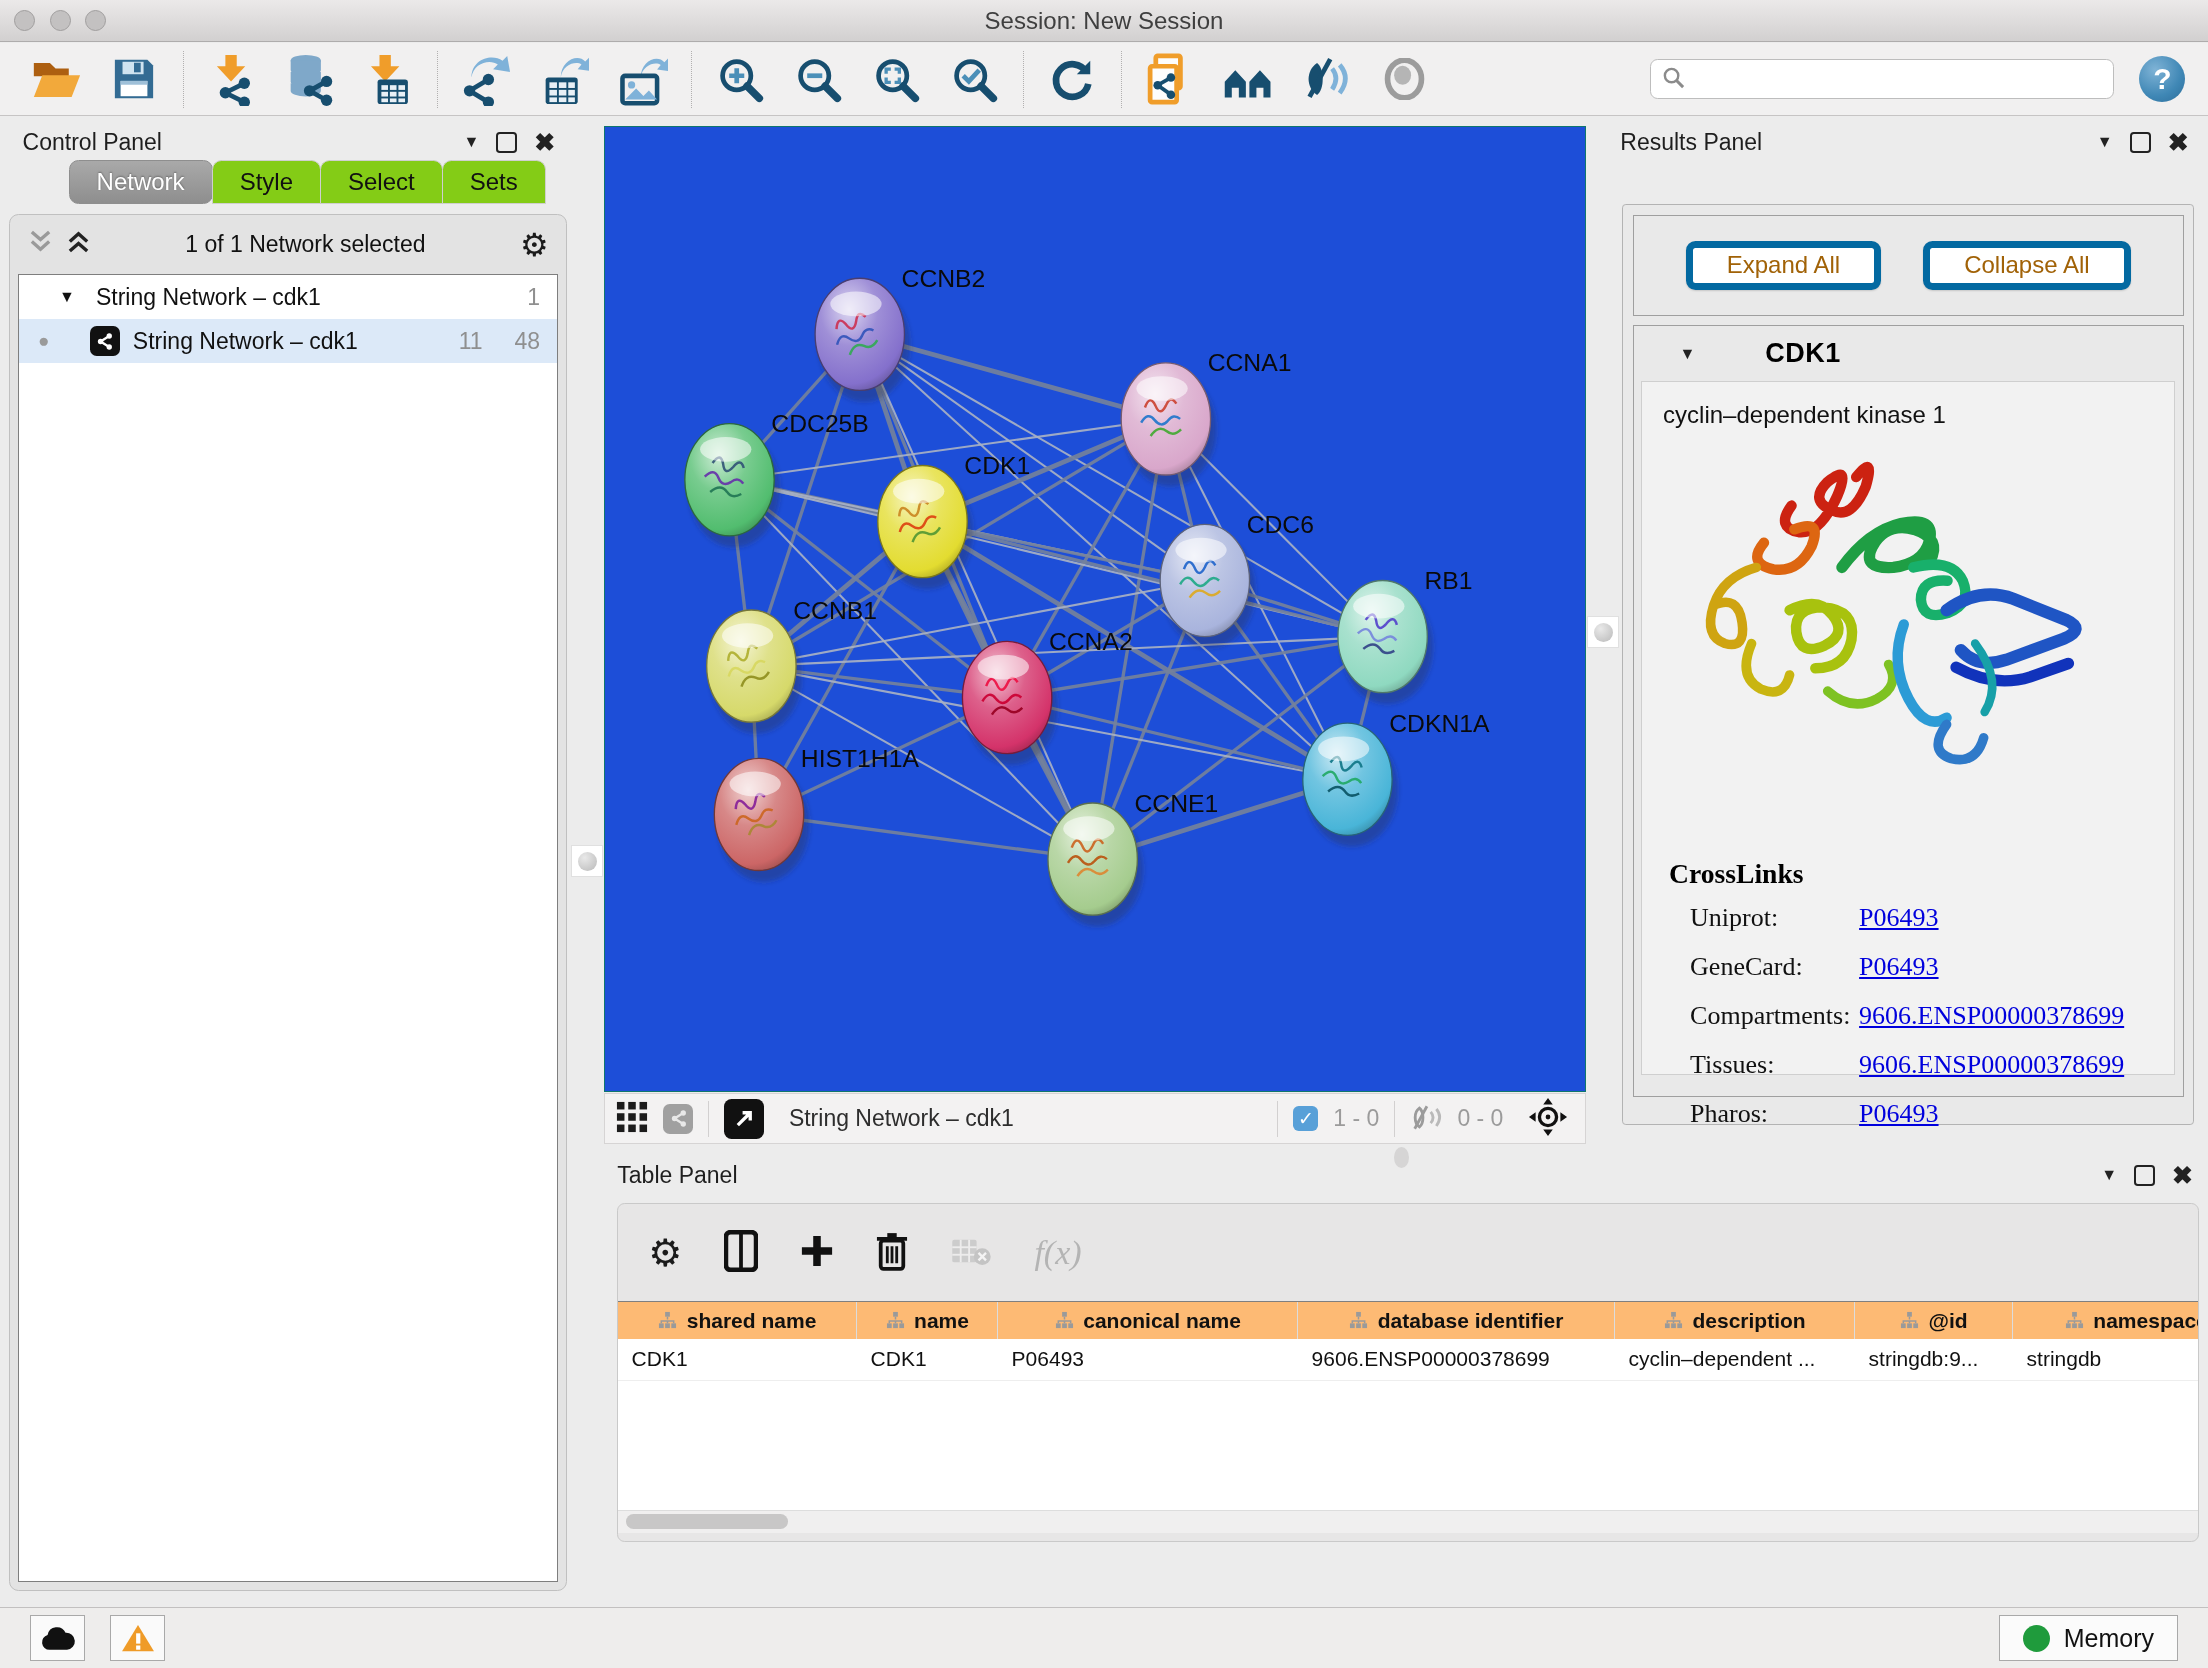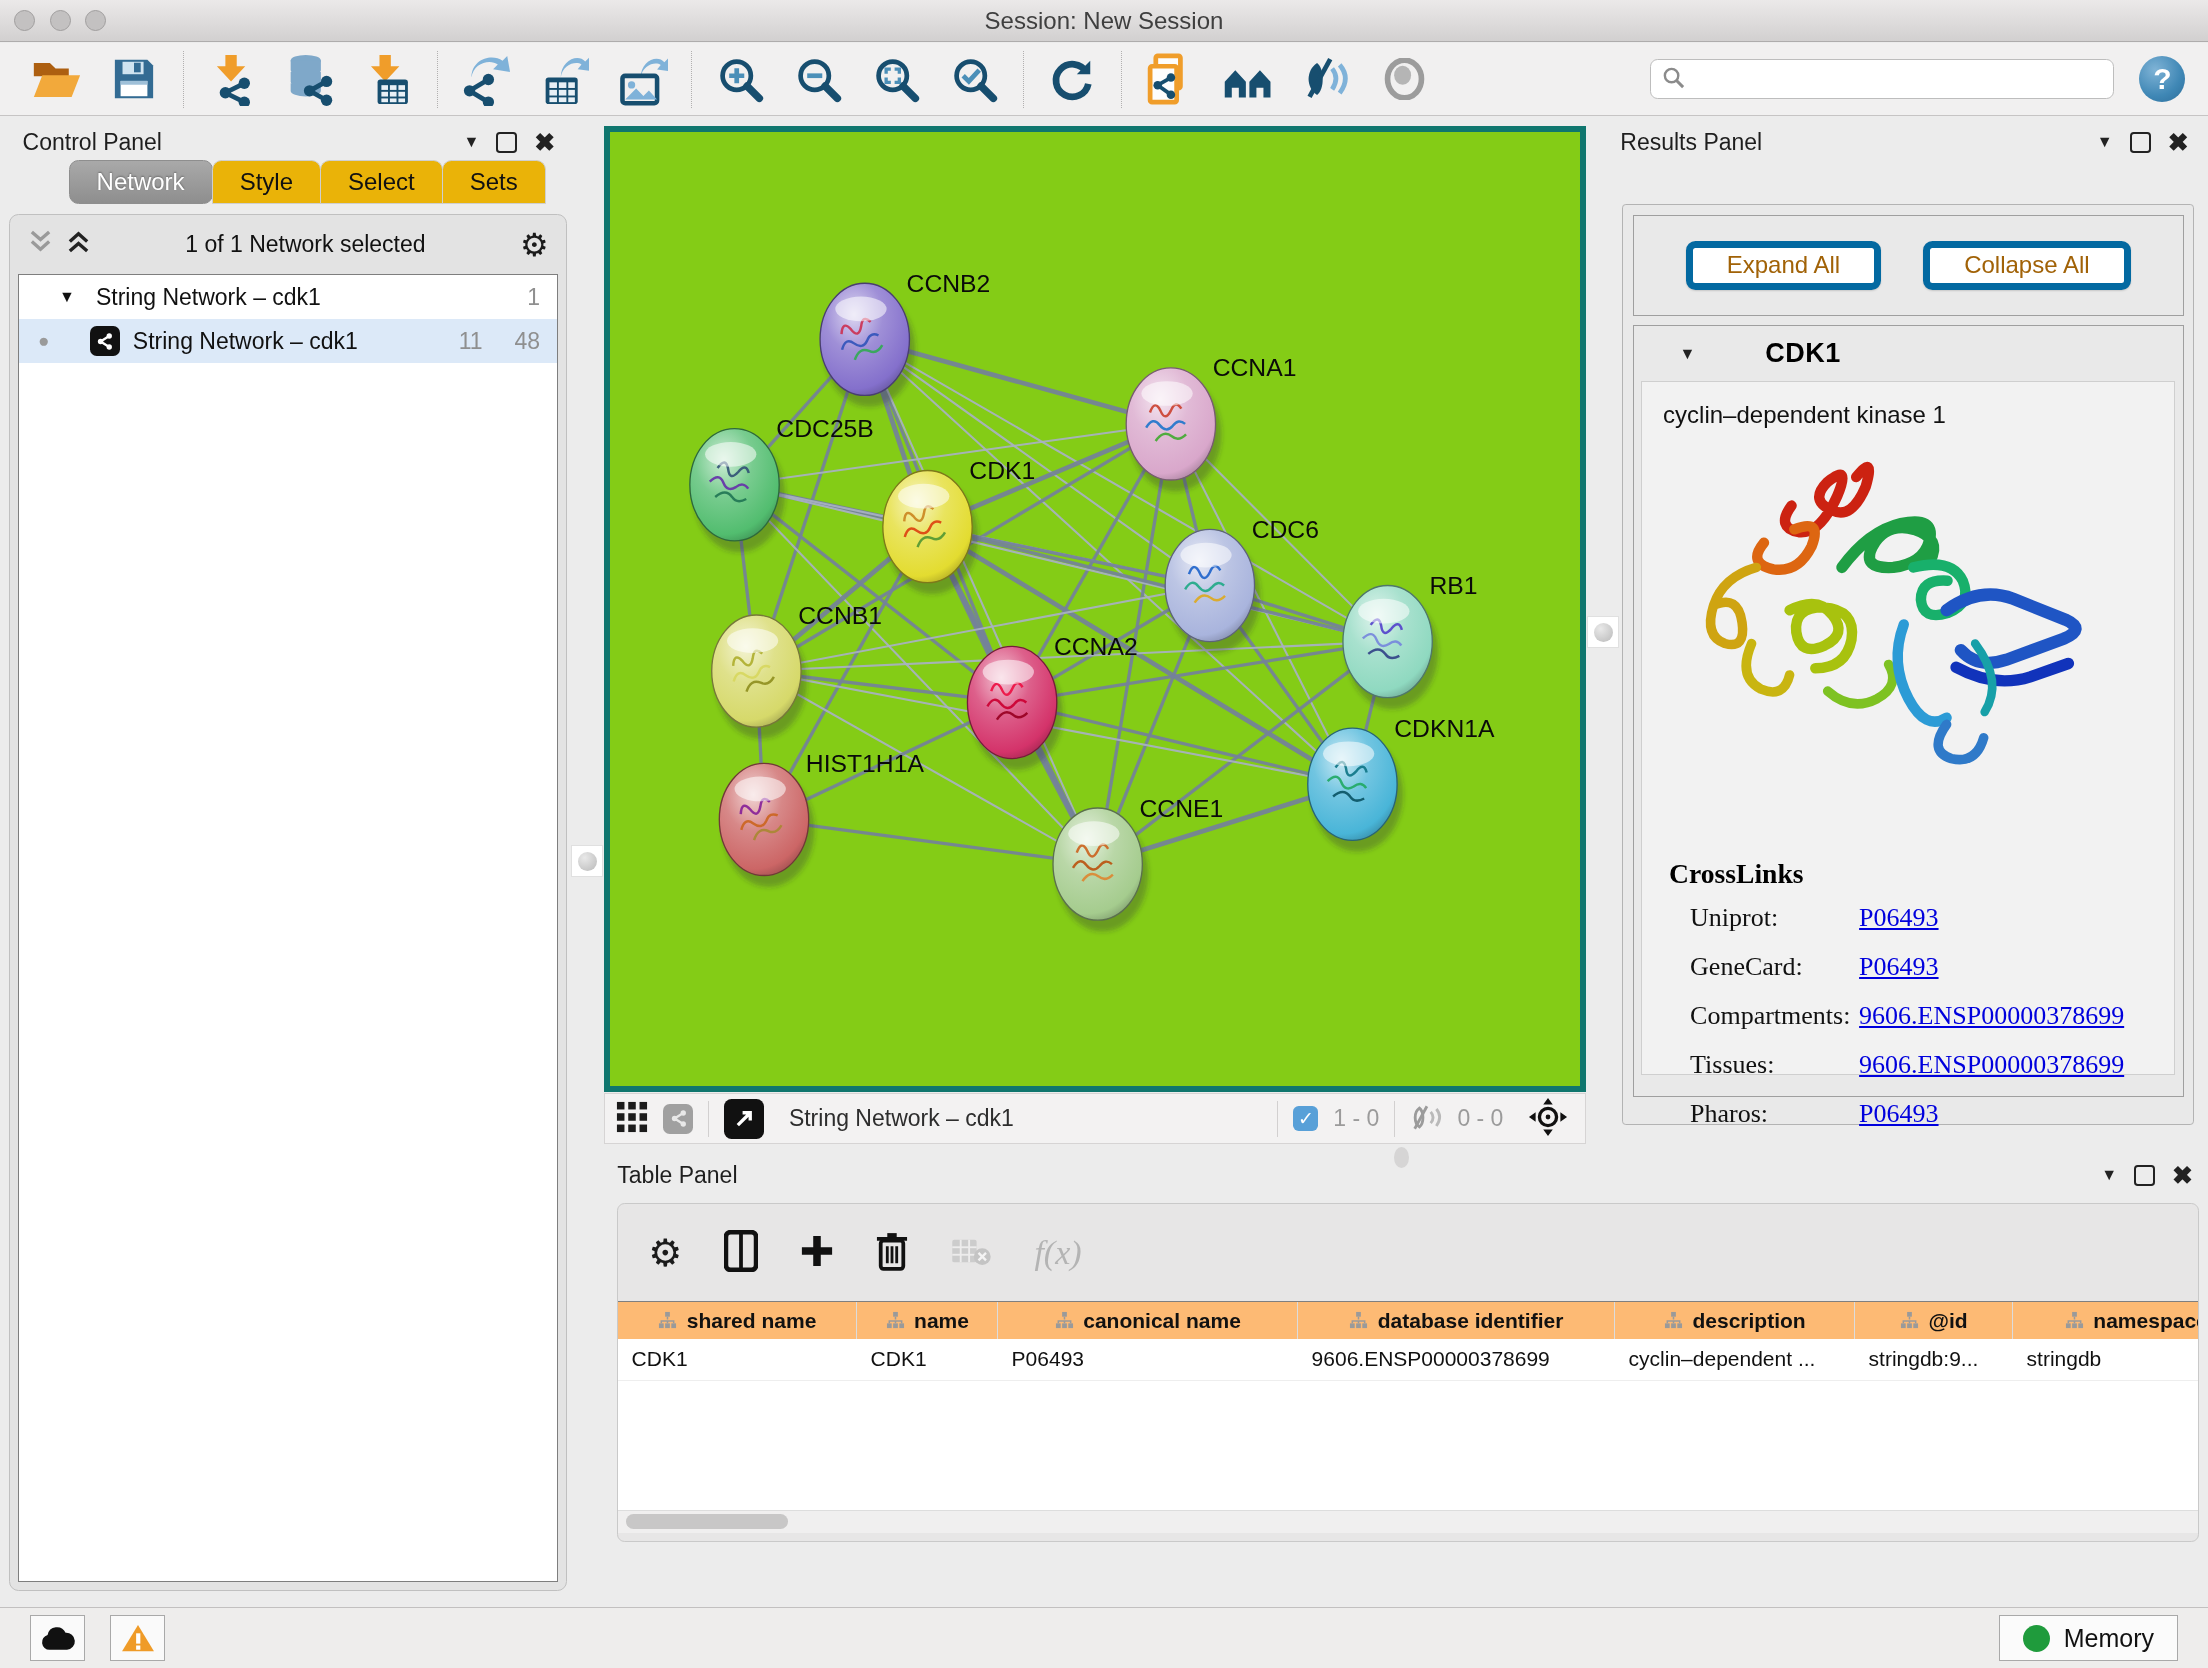--- a/index.html
+++ b/index.html
@@ -28,37 +28,37 @@
   
   .phead { display:flex; align-items:center; font-size:23px; color:#1e1e1e; height:36px; }
   .pctl { display:flex; align-items:center; gap:17px; margin-left:auto; }
   .tri { font-size:16px; color:#222; }
   .boxg { width:21px; height:21px; border:2.9px solid #222; border-radius:3.8px; }
   .xg { font-size:25px; font-weight:bold; color:#222; line-height:1; }
 
   
   .cpanel { position:absolute; left:7.6px; top:124px; width:561px; height:1467px; }
   .tabs { display:flex; margin-left:61px; position:relative; z-index:2; }
-  .tab { height:44px; padding:0 27px; font-size:24px; background:#eab308; border:1px solid #cfcfcf;
+  .tab { height:44px; padding:0 27px; font-size:24px; background:#84cc16; border:1px solid #cfcfcf;
     display:flex; align-items:center; color:#111; border-radius:9.5px 9.5px 0 0; margin-right:-1px; }
   .tab.active { background:linear-gradient(#a9a9a9,#8e8e8e); color:#fff; border-color:#8e8e8e;
     border-radius:9.5px; text-shadow:0 -1px 1.9px rgba(0,0,0,.35); }
   .cp-card { position:absolute; left:1.9px; right:1.9px; top:90px; bottom:0; background:#e3e3e3;
     border:1px solid #c0c0c0; border-radius:9.5px; padding:7.6px; }
   .cp-status { height:44px; display:flex; align-items:center; font-size:23px; color:#111; padding:0 9.5px; gap:13.3px; }
   .cp-status .lbl { flex:1; text-align:center; }
   .gear { font-size:32px; color:#1b1b1b; line-height:1; }
   .cp-list { position:absolute; left:7.6px; right:7.6px; top:59px; bottom:7.6px; background:#fff; border:1.9px solid #7e7e7e; }
   .trow { height:44px; display:flex; align-items:center; font-size:23px; color:#111; }
   .trow .cnt { color:#8f8f8f; }
   .trow.sel { background:#dce9f8; }
   .sharebadge { width:30px; height:30px; border-radius:6.7px; background:#111; display:flex; align-items:center; justify-content:center; }
 
   
-  .netcanvas { position:absolute; left:604px; top:126px; width:982px; height:966px; background:#84cc16; border:6px solid #0f766e; }
+  .netcanvas { position:absolute; left:604px; top:126px; width:982px; height:966px; background:#1d4ed8; border:1px solid #0f766e; }
   .netfooter { position:absolute; left:604px; top:1093px; width:982px; height:51px; background:#f3f2f2;
     border:1px solid #d6d4d4; display:flex; align-items:center; padding:0 11.4px; gap:15px; }
   .nf-sep { height:36px; border-left:1px solid #d2d0d0; }
   .nf-title { font-size:23px; color:#2d2d2d; margin-left:9.5px; }
   .nf-gray { font-size:23px; color:#9b9b9b; }
   .checkbox { width:25px; height:25px; border-radius:5.7px; background:#58a0d8; color:#fff; font-size:19px;
     display:flex; align-items:center; justify-content:center; }
   .nearrow { width:40px; height:40px; border-radius:7.6px; background:#111; display:flex; align-items:center; justify-content:center; }
 
   .vhandle { position:absolute; width:32px; height:32px; background:#fff; border:1px solid #e0e0e0;

